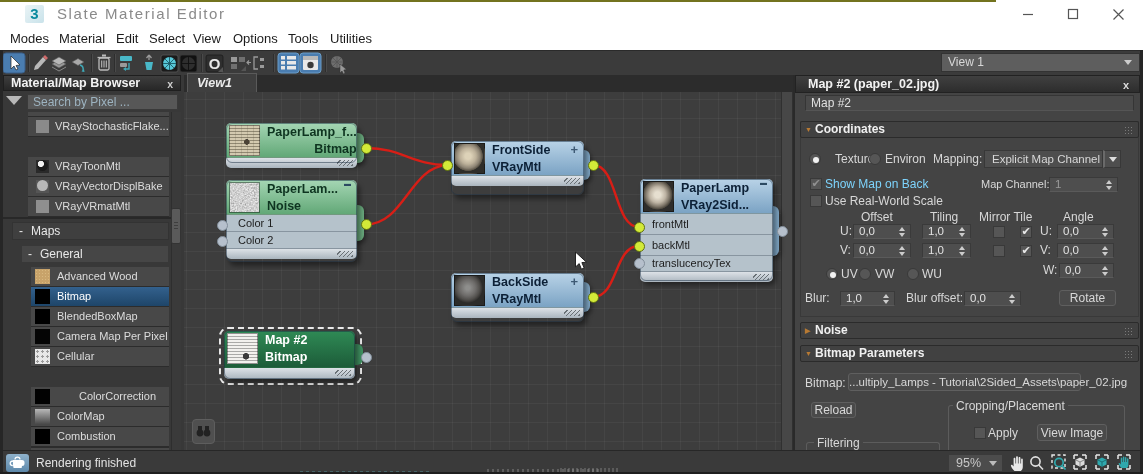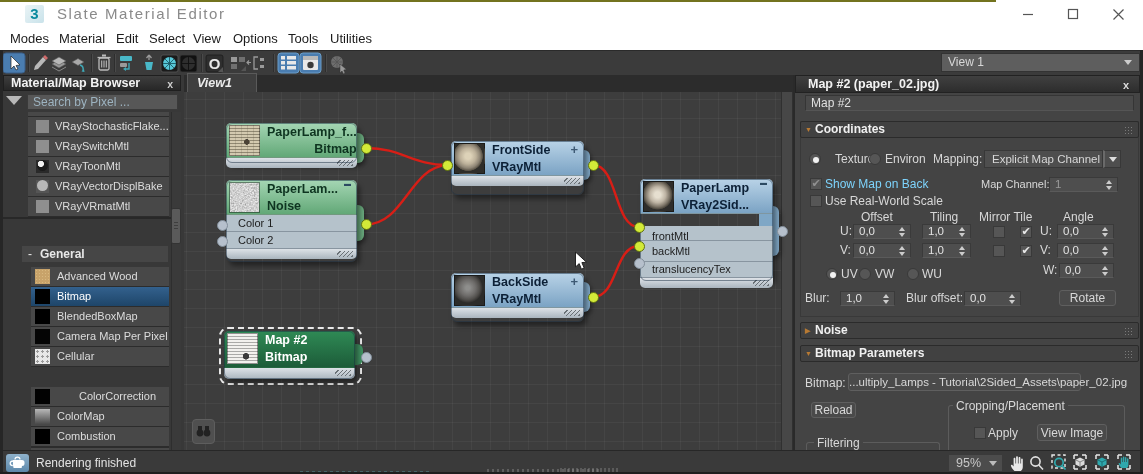--- a/index.html
+++ b/index.html
@@ -165,26 +165,26 @@
  <div class="abs" style="left:0;top:0;width:178px;height:16px;background:linear-gradient(#3e3e3e,#272727);border:1px solid #1f1f1f;color:#f2f2f2;font-size:12.5px;font-weight:bold;line-height:15px;padding-left:7px;">Material/Map Browser
    <span style="position:absolute;right:7px;top:1px;font-size:10.5px;color:#cfcfcf;">x</span>
  </div>
 
  <div class="abs" style="left:3px;top:21px;width:0;height:0;border-left:8px solid transparent;border-right:8px solid transparent;border-top:9px solid #b8b8b8;"></div>
  <div class="abs" style="left:24px;top:19px;width:151px;height:16px;background:#575757;border:1px solid #3a3a3a;color:#9db3c0;font-size:12px;line-height:14px;padding-left:5px;">Search by Pixel ...</div>
 
  <div id="list" class="abs" style="left:0;top:37px;width:178px;height:338px;background:#383838;overflow:hidden;font-size:12px;color:#dcdcdc;">
   <div class="abs" style="left:25px;top:0;width:141px;height:5px;background:#484848;border-bottom:1px solid #2c2c2c;"></div>
   <div class="vrow" style="top:5px;"><span class="vic" style="background:#8a8a8a;"></span><span class="vic2"></span>VRayStochasticFlake...</div>
-  <div class="vrow" style="top:25px;"><span class="vic" style="background:#8f8f8f;"></span>VRaySwitchMtl</div>
   <div class="vrow" style="top:45px;"><span class="vic" style="background:#2a2a2a;"></span><span class="abs" style="left:9px;top:3px;width:11px;height:11px;border-radius:50%;background:radial-gradient(circle at 35% 35%,#f0f0f0 28%,#1a1a1a 34%);"></span>VRayToonMtl</div>
   <div class="vrow" style="top:65px;"><span class="vic" style="background:#555;"></span><span class="abs" style="left:9px;top:3px;width:11px;height:11px;border-radius:50%;background:#b8b8b8;"></span>VRayVectorDisplBake</div>
   <div class="vrow" style="top:85px;"><span class="vic" style="background:#8f8f8f;"></span>VRayVRmatMtl</div>
   <div class="abs" style="left:0px;top:105px;width:178px;height:2px;background:#282828;"></div>
-  <div class="abs" style="left:18px;top:133px;width:148px;height:18px;background:#464646;border:1px solid #383838;line-height:16px;color:#e8e8e8;"><span style="margin-left:6px;">-</span><span style="margin-left:8px;font-weight:bold;">General</span></div>
+  <div class="abs" style="left:9px;top:110px;width:157px;height:18px;background:#3f3f3f;border:1px solid #333;line-height:16px;color:#e8e8e8;"><span style="margin-left:6px;">-</span><span style="margin-left:8px;">Maps</span></div>
+  <div class="abs" style="left:18px;top:133px;width:148px;height:18px;background:#464646;border:1px solid #383838;line-height:16px;color:#e8e8e8;"><span style="margin-left:6px;">-</span><span style="margin-left:8px;">General</span></div>
   <div class="grow" style="top:155px;"><span class="gic" style="background:#c8a36a;background-image:radial-gradient(#b58c4f 14%,transparent 15%),radial-gradient(#d8b87f 18%,transparent 19%);background-size:4px 4px,3px 3px;"></span>Advanced Wood</div>
   <div class="grow" style="top:175px;background:linear-gradient(#33618d,#1e4569);color:#fff;"><span class="gic" style="background:#000;"></span>Bitmap</div>
   <div class="grow" style="top:195px;"><span class="gic" style="background:#000;"></span>BlendedBoxMap</div>
   <div class="grow" style="top:215px;"><span class="gic" style="background:#050505;"></span>Camera Map Per Pixel</div>
   <div class="grow" style="top:235px;"><span class="gic" style="background:#e8e8e8;background-image:radial-gradient(#9a9a9a 30%,transparent 32%);background-size:5px 5px;"></span>Cellular</div>
   <div class="grow" style="top:275px;padding-left:48px;"><span class="gic" style="background:#020202;"></span>ColorCorrection</div>
   <div class="grow" style="top:295px;"><span class="gic" style="background:linear-gradient(#b8b8b8,#4a4a4a);"></span>ColorMap</div>
   <div class="grow" style="top:315px;"><span class="gic" style="background:#000;"></span>Combustion</div>
   <div class="abs" style="left:28px;top:335px;width:138px;height:3px;background:#484848;border-top:1px solid #2c2c2c;"></div>
 
@@ -273,21 +273,21 @@
  </div>
  <div class="sock ysock" style="left:403.5px;top:216.5px;"></div>
 
  <div class="abs" style="left:575px;top:131px;width:20px;height:50px;background:#7fa7c6;border-radius:0 6px 6px 0;box-shadow:2px 3px 4px rgba(0,0,0,.35);"></div>
  <div class="node" style="left:456px;top:104px;width:133px;height:102px;">
    <div class="nhead bhead" style="height:35px;">
      <div class="thumb sphlamp"></div>
      <div class="ntitle btext">PaperLamp<br>VRay2Sid...</div>
      <div class="mbtn">▬</div>
    </div>
-   <div class="nrow" style="height:15px;line-height:21px;margin-top:12px;">frontMtl</div>
+   <div class="nrow" style="height:21px;line-height:21px;">frontMtl</div>
    <div class="nrow" style="height:21px;line-height:21px;">backMtl</div>
    <div class="nrow" style="height:16px;line-height:15px;">translucencyTex</div>
    <div class="nfoot"></div>
  </div>
  <div class="sock ysock" style="left:450px;top:146.5px;"></div>
  <div class="sock ysock" style="left:450px;top:165.5px;"></div>
  <div class="sock gsock" style="left:450px;top:183px;"></div>
  <div class="sock gsock" style="left:592.5px;top:150.5px;"></div>
 
  <div class="abs" style="left:35px;top:252px;width:143px;height:58px;border:2px dashed #e8e8e8;border-radius:9px;"></div>

